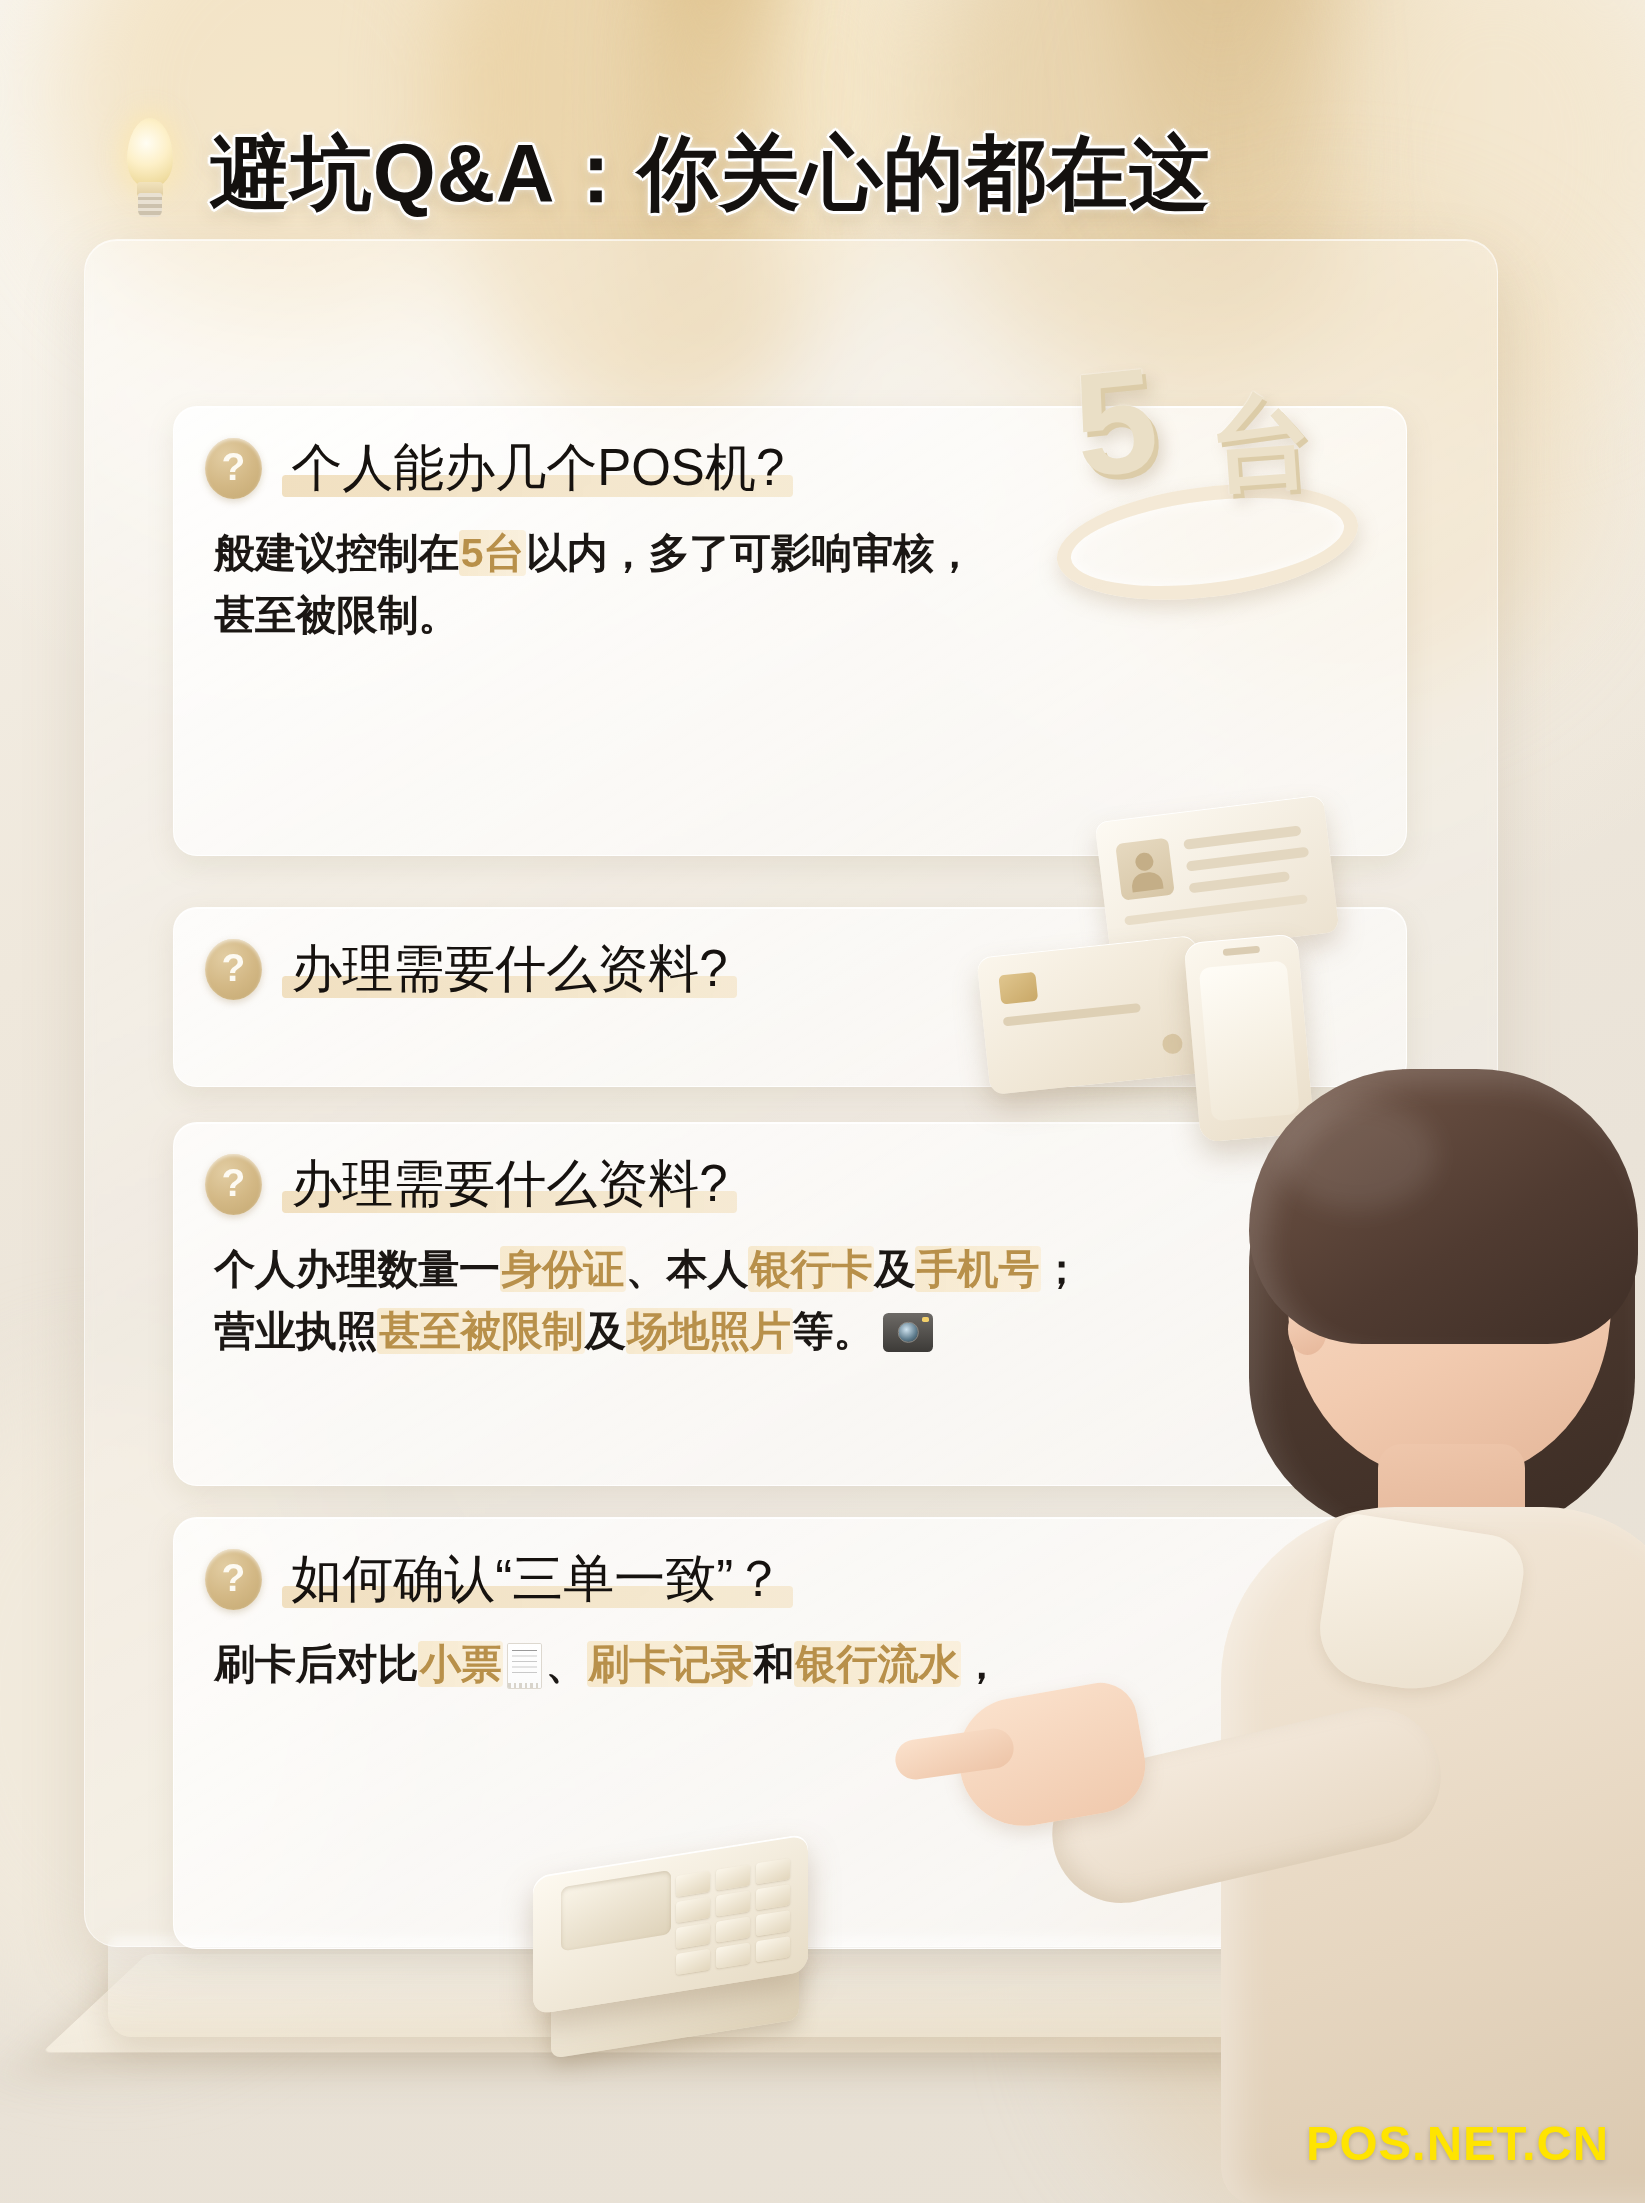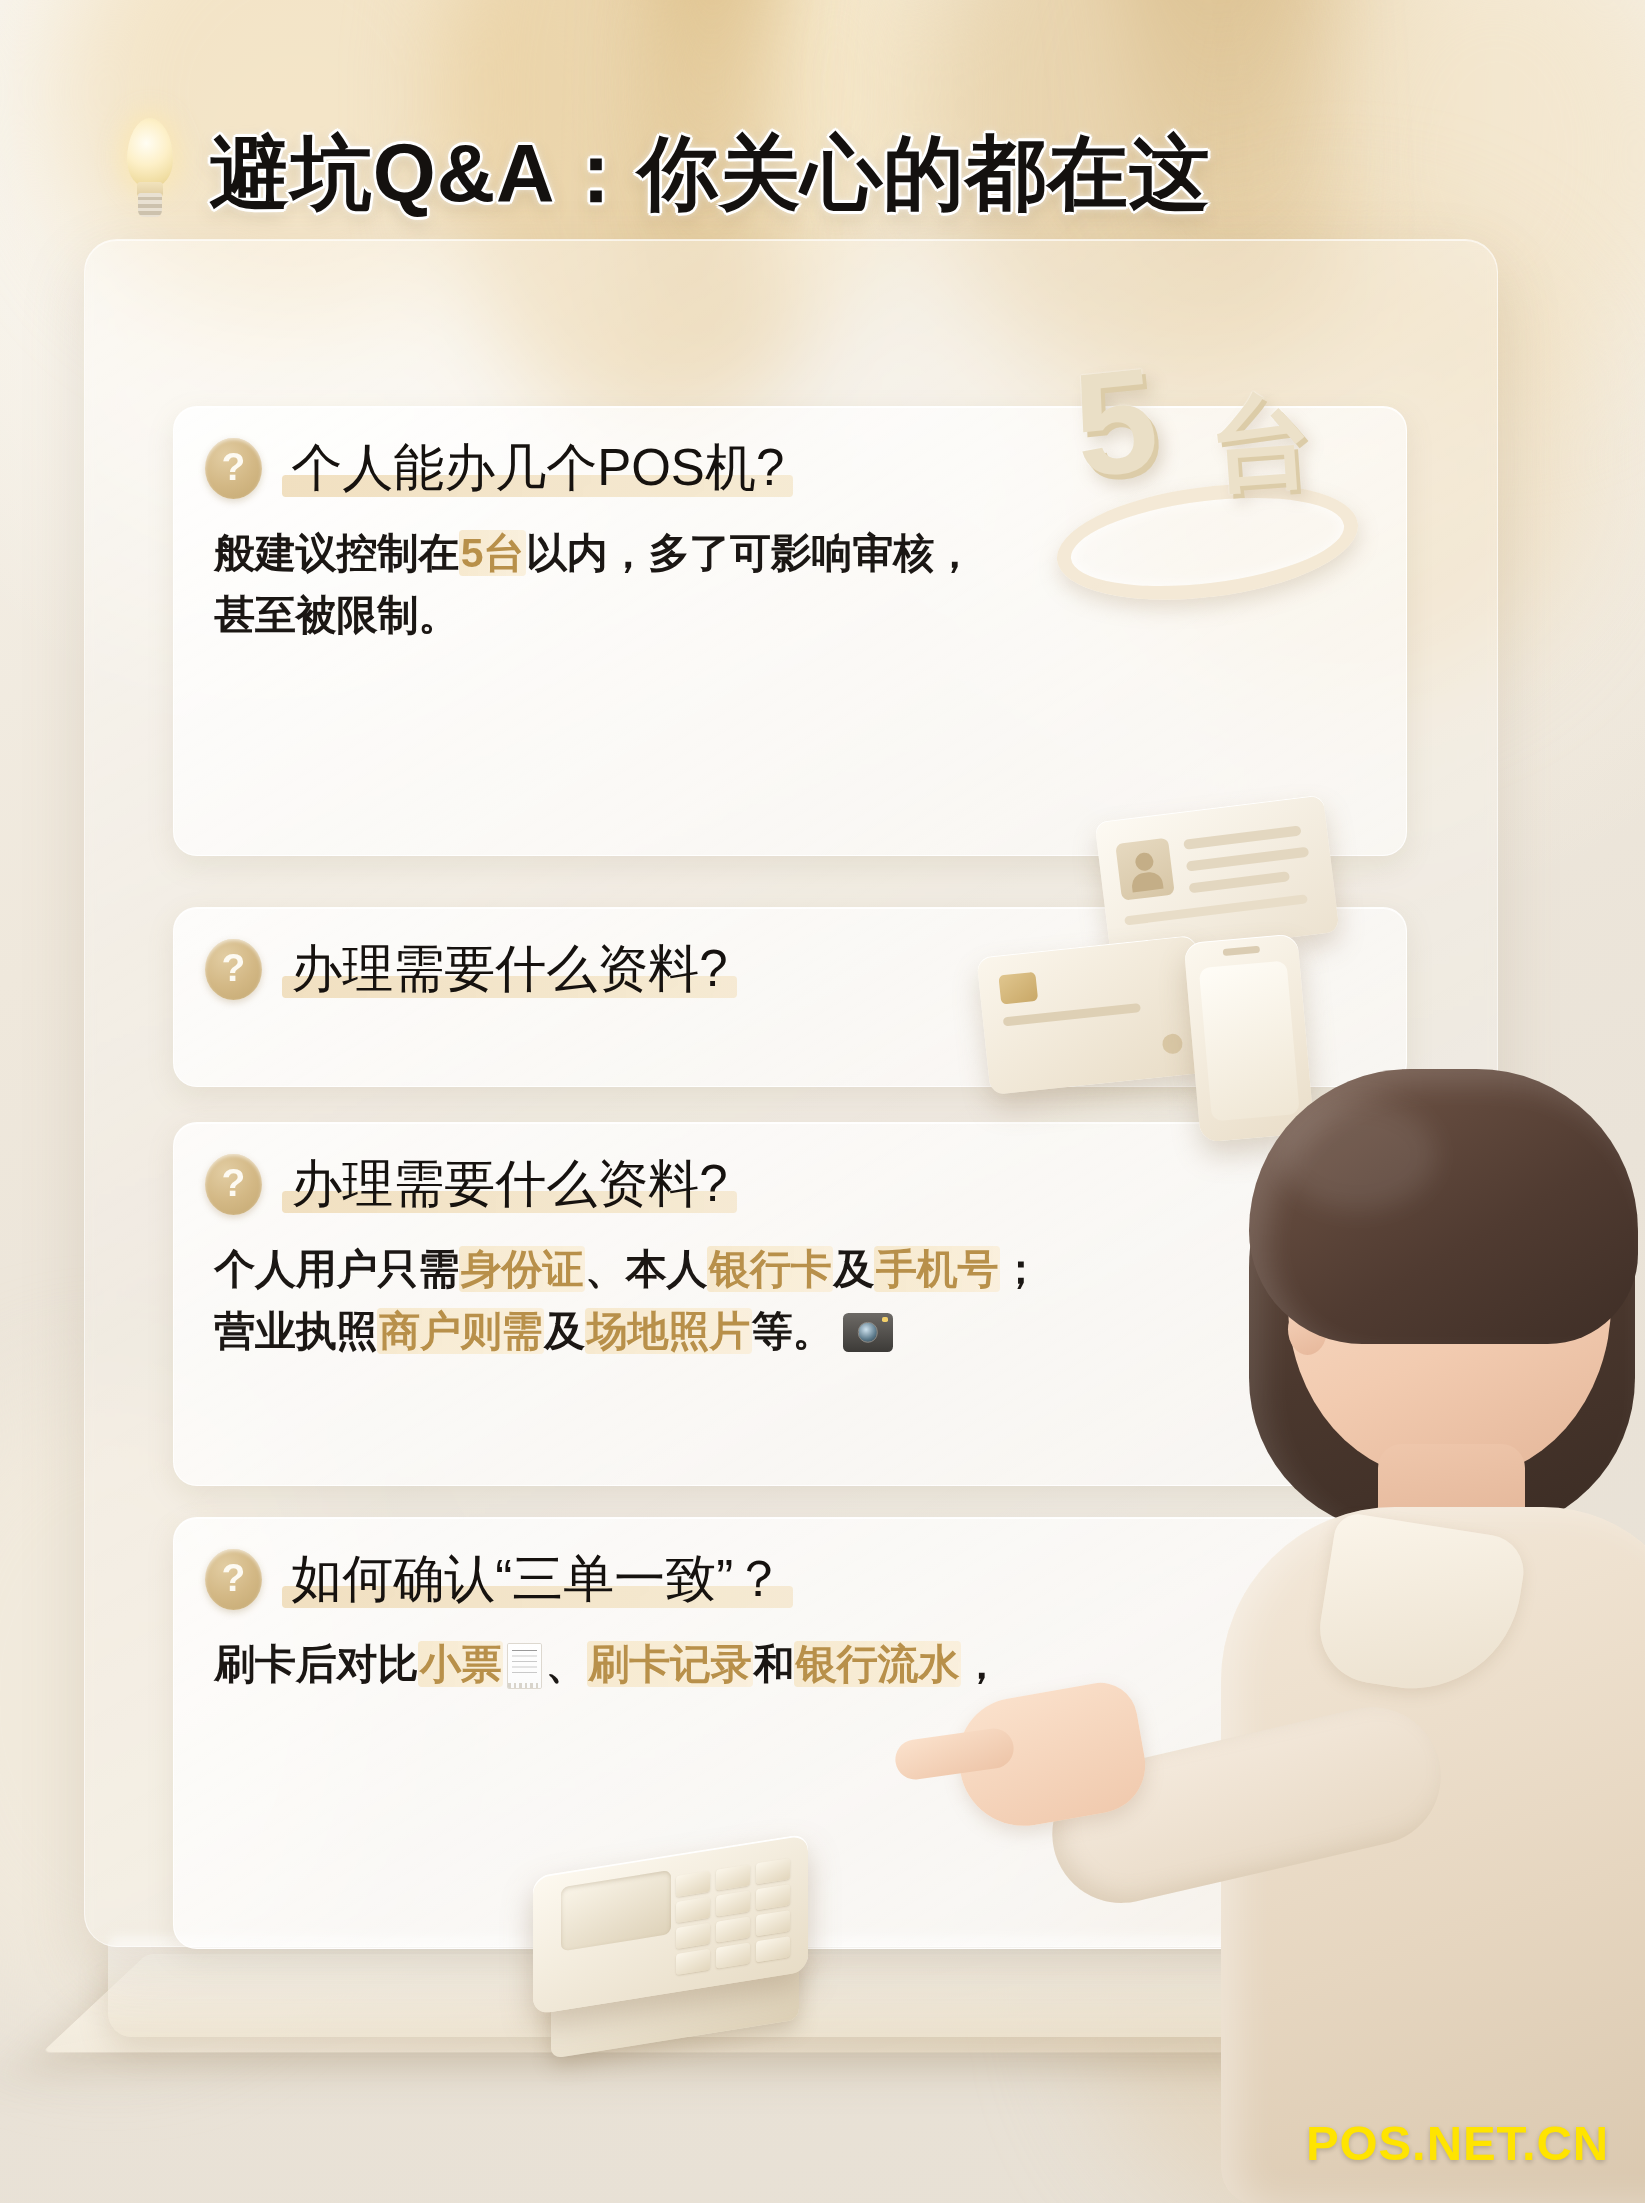--- a/index.html
+++ b/index.html
@@ -425,22 +425,22 @@
     <div class="q-text">办理需要什么资料?</div>
   </div>
 </div>
 
 <div class="card" id="card-2">
   <div class="q-row">
     <div class="q-badge">?</div>
     <div class="q-text">办理需要什么资料?</div>
   </div>
   <div class="a-text">
-      <div class="line"><span>个人用户只需</span><span class="hl">身份证</span><span>、本人</span><span class="hl">银行卡</span><span>及</span><span class="hl">手机号</span><span>；</span></div>
-      <div class="line"><span>营业执照</span><span class="hl">商户则需</span><span>及</span><span class="hl">场地照片</span><span>等。</span><span class="camera-glyph"></span></div>
+      <div class="line"><span>个人办理数量一</span><span class="hl">身份证</span><span>、本人</span><span class="hl">银行卡</span><span>及</span><span class="hl">手机号</span><span>；</span></div>
+      <div class="line"><span>营业执照</span><span class="hl">甚至被限制</span><span>及</span><span class="hl">场地照片</span><span>等。</span><span class="camera-glyph"></span></div>
     </div>
 </div>
 
 <div class="card" id="card-3">
   <div class="q-row">
     <div class="q-badge">?</div>
     <div class="q-text">如何确认“三单一致”？</div>
   </div>
   <div class="a-text">
       <div class="line"><span>刷卡后对比</span><span class="hl">小票</span><span class="receipt-glyph"></span><span>、</span><span class="hl">刷卡记录</span><span>和</span><span class="hl">银行流水</span><span>，</span></div>

